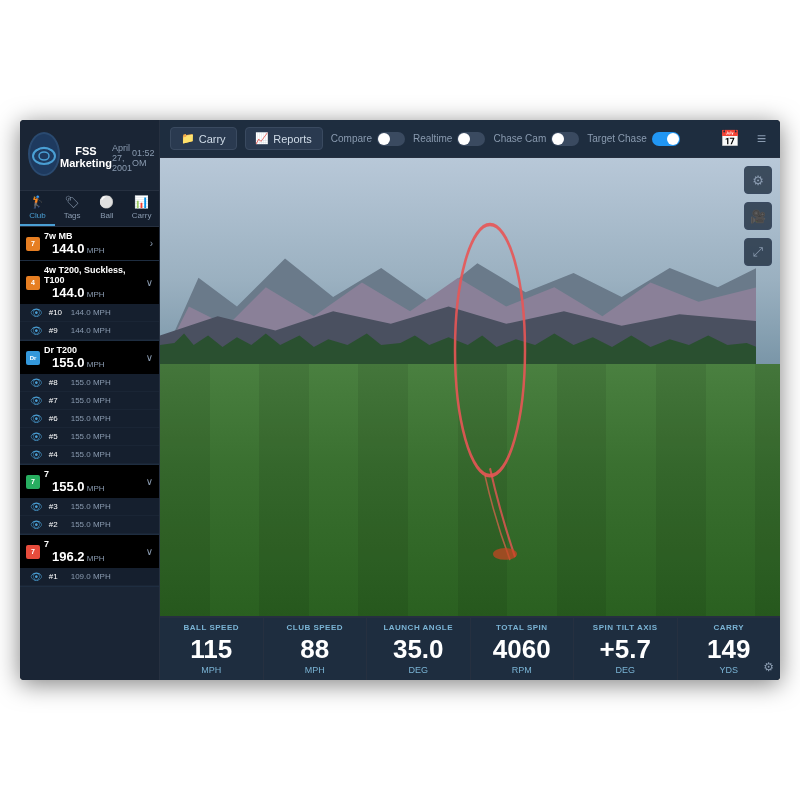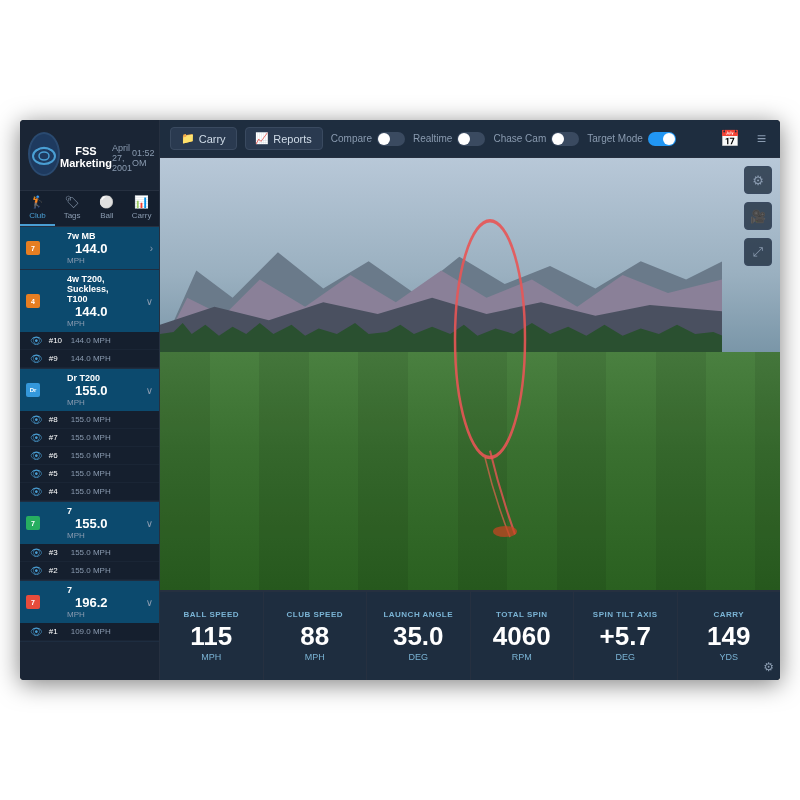--- a/index.html
+++ b/index.html
@@ -115,23 +115,22 @@
 
     .club-group {
       border-bottom: 1px solid #1e2d40;
     }
 
     .club-group-header {
       display: flex;
       align-items: center;
       padding: 4px 6px;
       cursor: pointer;
-      background: #0c4a6e;
+      background: #000000;
       justify-content: flex-end;
-      gap: 23px;
     }
 
     .club-badge {
       width: 14px;
       height: 14px;
       border-radius: 2px;
       display: flex;
       align-items: center;
       justify-content: center;
       font-size: 7px;
@@ -346,21 +345,21 @@
       display: flex;
       align-items: center;
       justify-content: center;
       color: #8a9bb0;
       font-size: 13px;
       cursor: pointer;
     }
 
     
     .stats-bar {
-      height: 90px;
+      height: 64px;
       background: #1a2535;
       display: flex;
       align-items: stretch;
       border-top: 2px solid #263040;
       flex-shrink: 0;
     }
 
     .stat-cell {
       flex: 1;
       display: flex;
@@ -601,21 +600,21 @@
         </div>
 
         <div class="topbar-toggle-group">
           <span>Chase Cam</span>
           <div class="toggle-switch">
             <div class="toggle-knob"></div>
           </div>
         </div>
 
         <div class="topbar-toggle-group">
-          <span>Target Mode</span>
+          <span>Target Chase</span>
           <div class="toggle-switch on">
             <div class="toggle-knob"></div>
           </div>
         </div>
 
         <div class="topbar-spacer"></div>
 
         <span class="topbar-icon-btn">📅</span>
         <span class="topbar-icon-btn">≡</span>
       </div>

